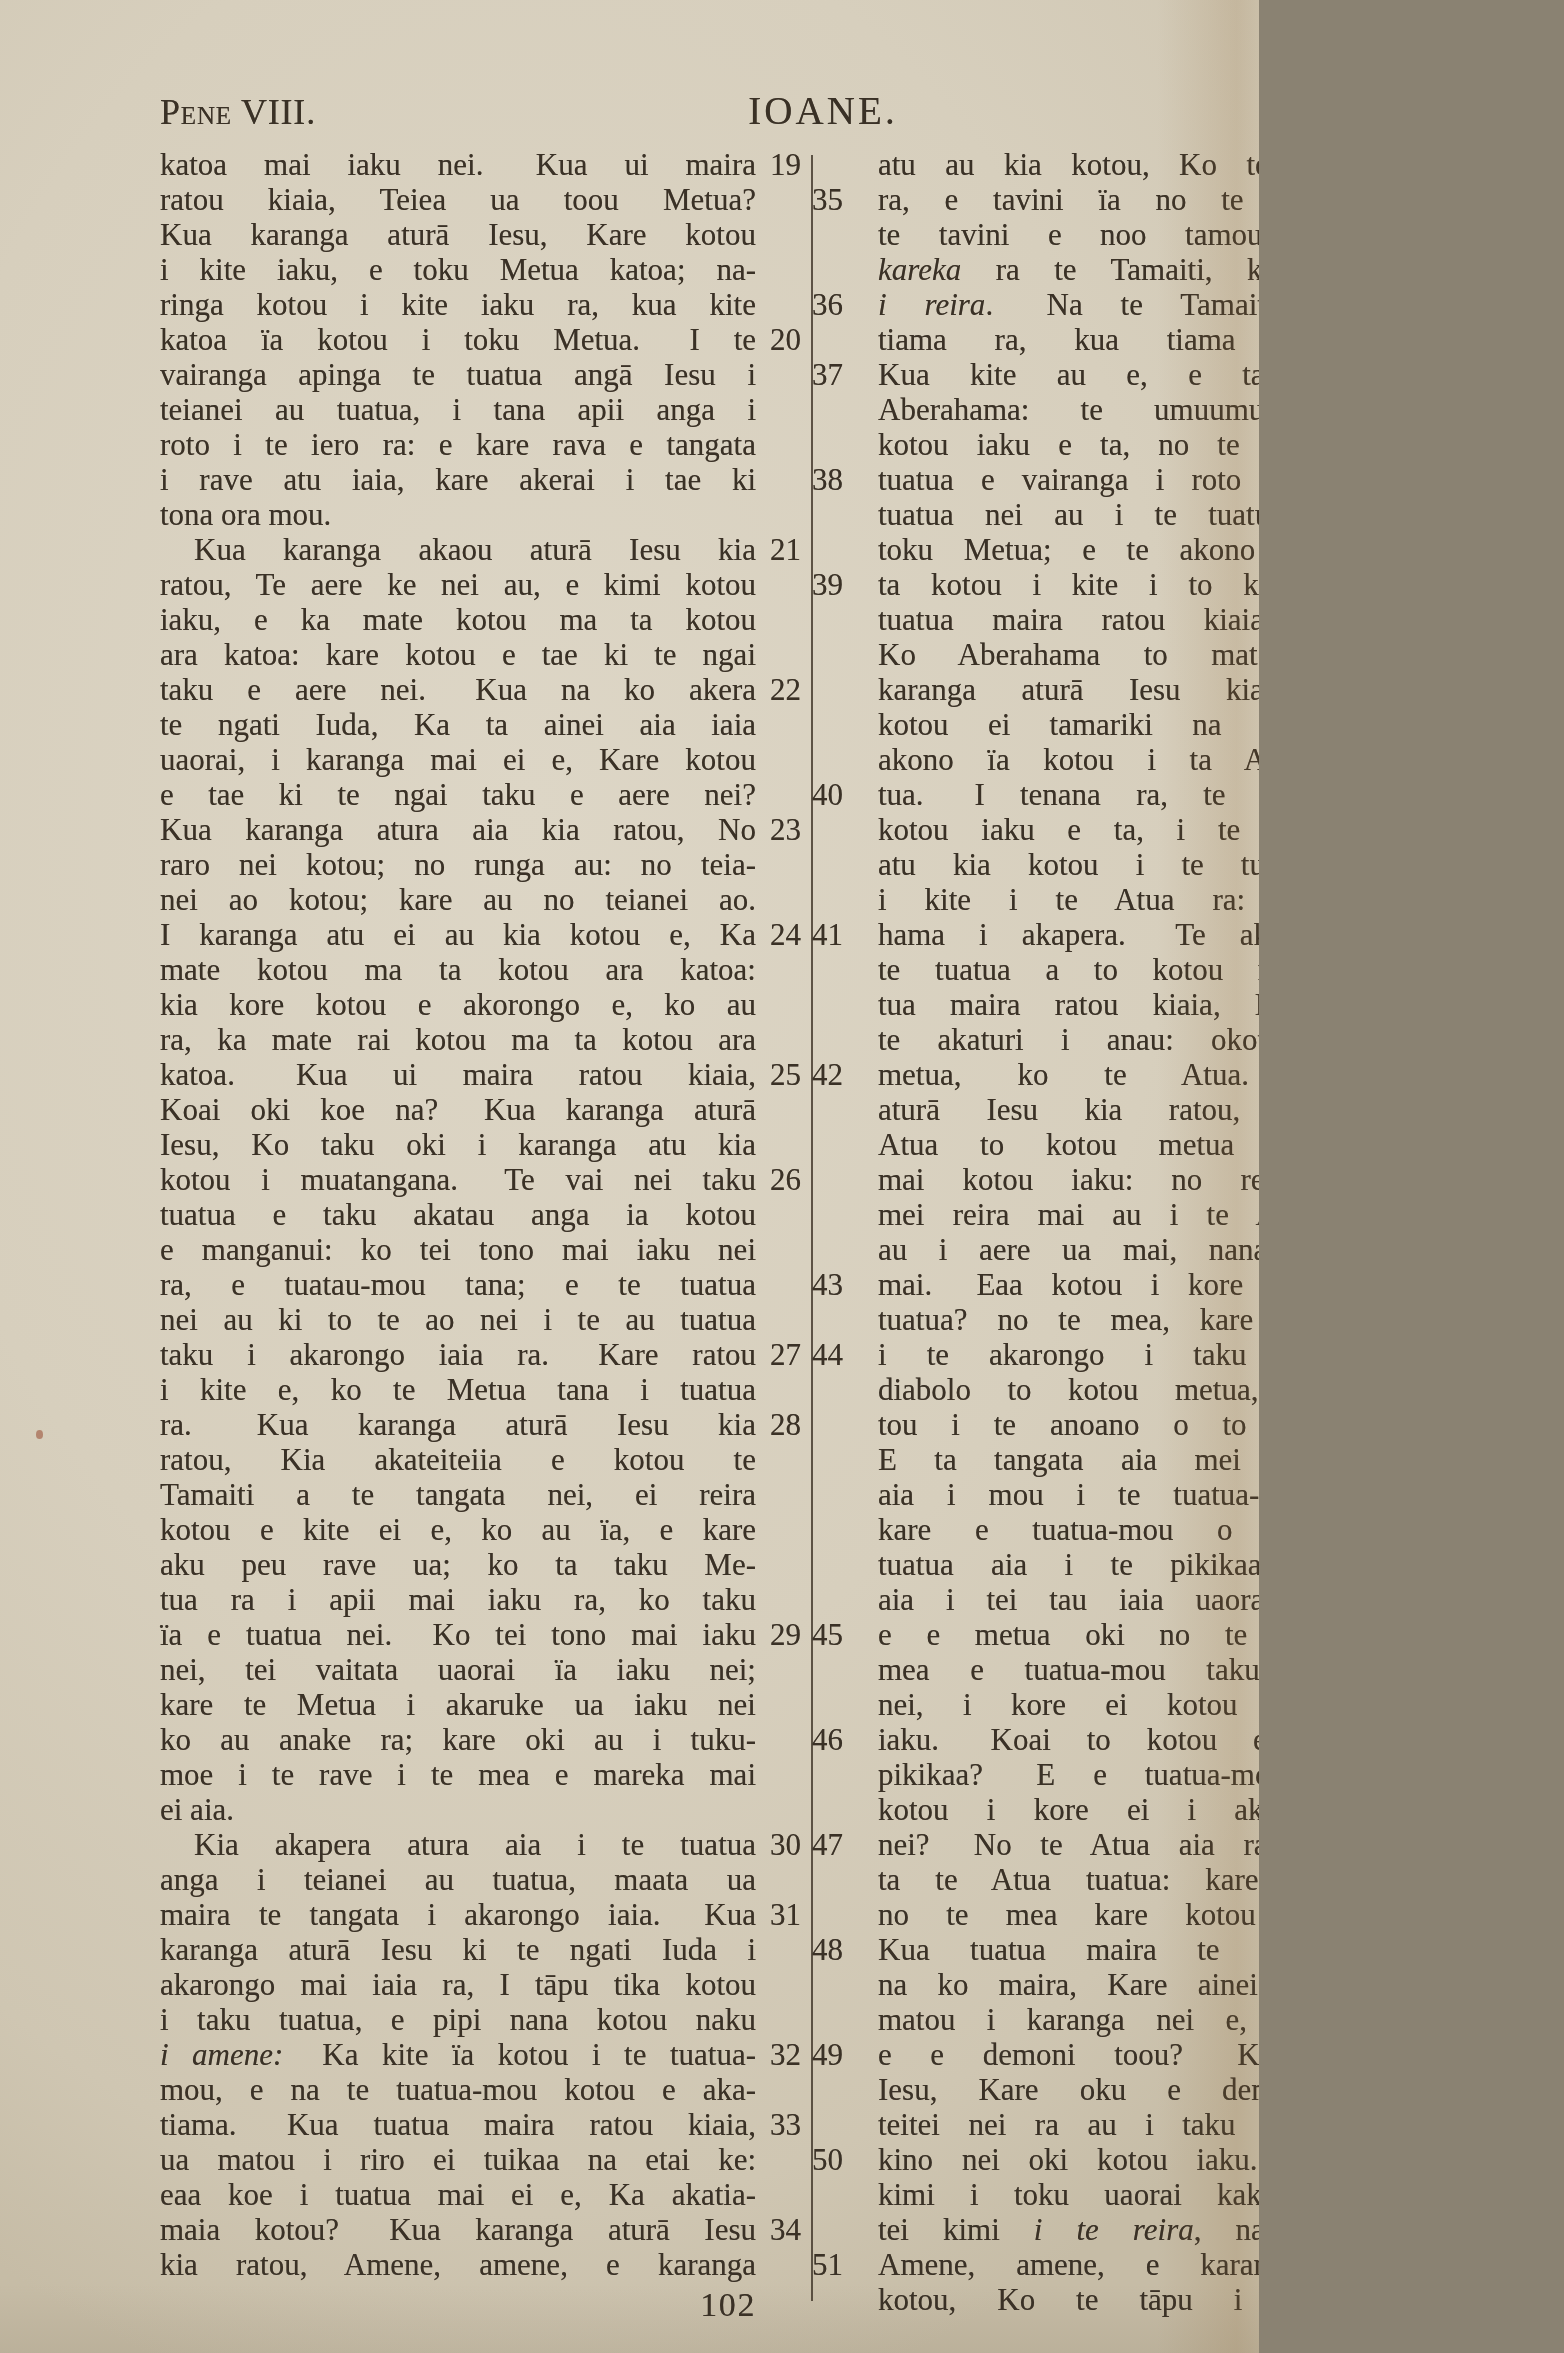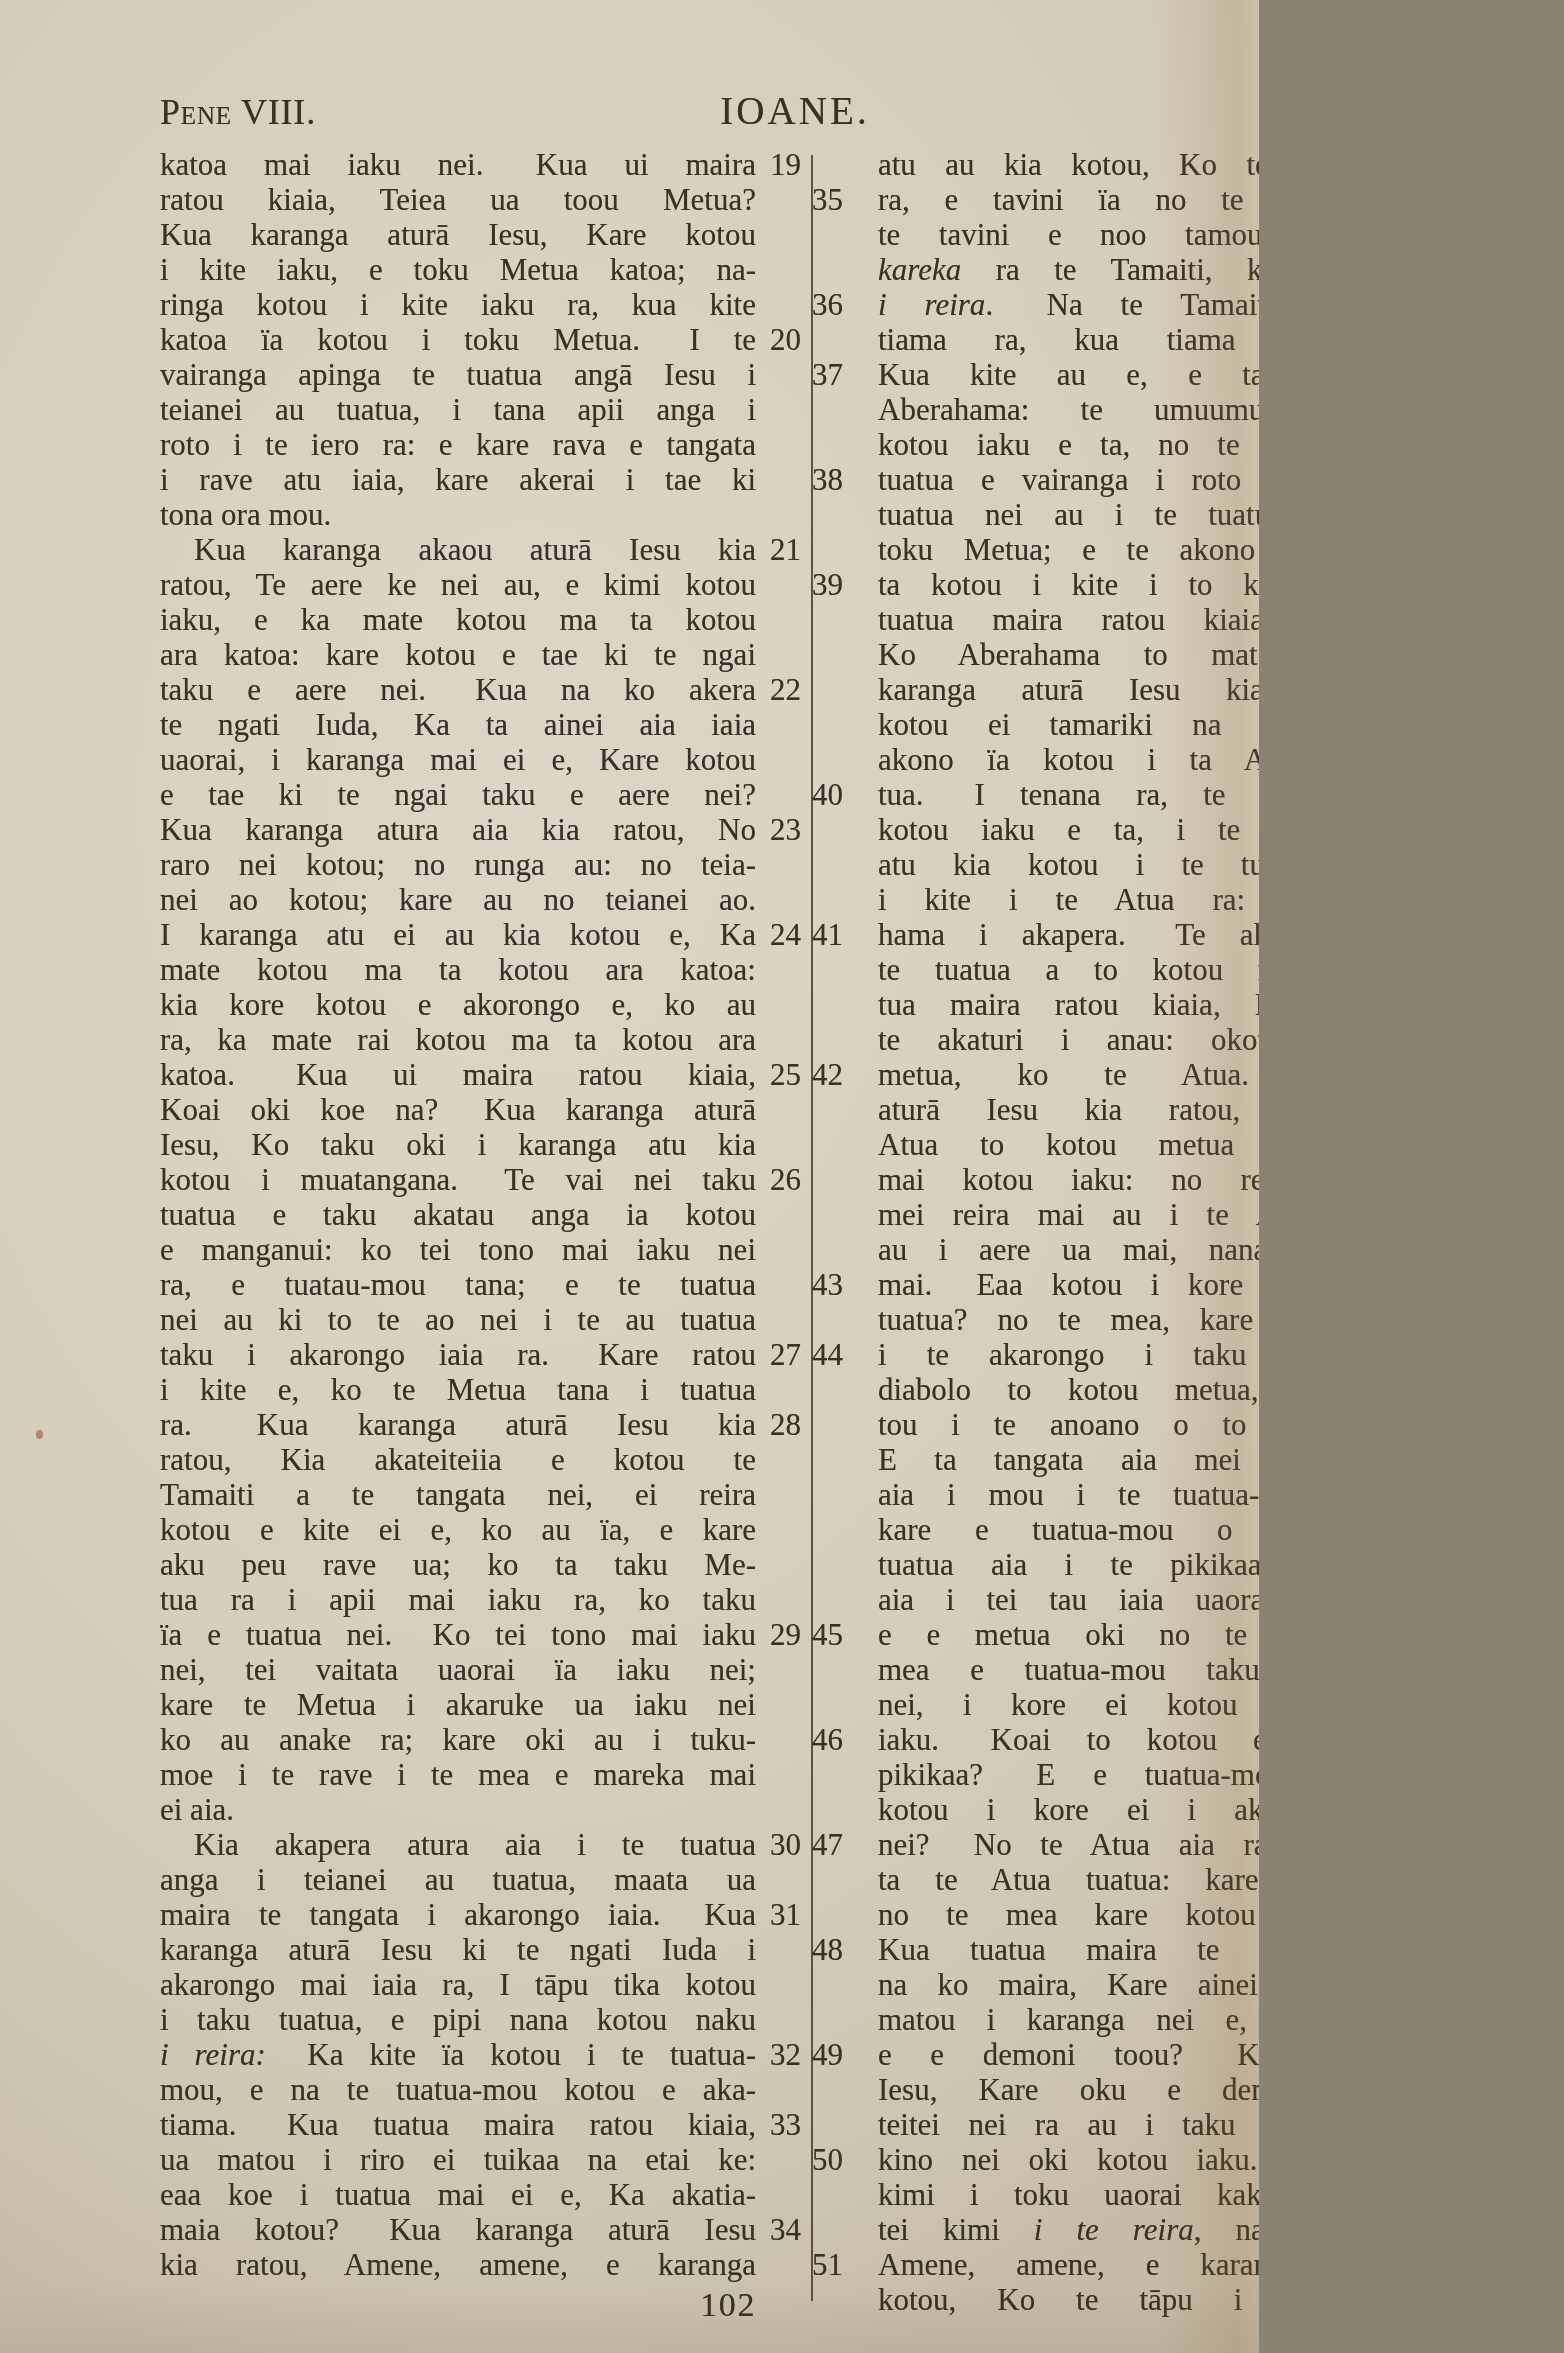--- a/index.html
+++ b/index.html
@@ -18,21 +18,21 @@
     pointer-events:none;
   }
   .page::before{ 
     content:"";position:absolute;left:0;bottom:0;width:100%;height:70px;
     background:linear-gradient(to bottom, rgba(90,75,50,0), rgba(90,75,50,.10));
     pointer-events:none;
   }
   .hdr{position:absolute;white-space:nowrap;letter-spacing:0.8px;
        text-shadow:0 0 0.5px rgba(58,49,38,.65);}
   .hdr-caps{font-variant-caps:small-caps;font-size:36px;}
-  .hdr-center{font-size:39px;letter-spacing:3.1px;transform:translateX(-50%);}
+  .hdr-center{font-size:39px;letter-spacing:3.1px;transform:translateX(-50%);margin-left:28px;}
   .rule{position:absolute;background:#463c2f;opacity:.85;}
   .col{position:absolute;top:147px;font-size:31px;
        text-shadow:0 0 0.5px rgba(58,49,38,.55);}
   .col-left{left:160px;width:596px;}
   .col-right{left:878px;width:648px;}
   .line{position:relative;height:35px;line-height:35px;
         text-align:justify;text-align-last:justify;text-justify:inter-word;
         white-space:normal;}
   .line.end{text-align-last:left;}
   .line.indent{padding-left:34px;}
@@ -110,21 +110,21 @@
       <div class="line"><span>kare te Metua i akaruke ua iaku nei</span></div>
       <div class="line"><span>ko au anake ra; kare oki au i tuku-</span></div>
       <div class="line"><span>moe i te rave i te mea e mareka mai</span></div>
       <div class="line end"><span>ei aia.</span></div>
       <div class="line indent"><span>Kia akapera atura aia i te tuatua</span><span class="vnum">30</span></div>
       <div class="line"><span>anga i teianei au tuatua, maata ua</span></div>
       <div class="line"><span>maira te tangata i akarongo iaia.  Kua</span><span class="vnum">31</span></div>
       <div class="line"><span>karanga aturā Iesu ki te ngati Iuda i</span></div>
       <div class="line"><span>akarongo mai iaia ra, I tāpu tika kotou</span></div>
       <div class="line"><span>i taku tuatua, e pipi nana kotou naku</span></div>
-      <div class="line"><span><i>i reira:</i>  Ka kite ïa kotou i te tuatua-</span><span class="vnum">32</span></div>
+      <div class="line"><span><i>i amene:</i>  Ka kite ïa kotou i te tuatua-</span><span class="vnum">32</span></div>
       <div class="line"><span>mou, e na te tuatua-mou kotou e aka-</span></div>
       <div class="line"><span>tiama.  Kua tuatua maira ratou kiaia,</span><span class="vnum">33</span></div>
       <div class="line"><span>ua matou i riro ei tuikaa na etai ke:</span></div>
       <div class="line"><span>eaa koe i tuatua mai ei e, Ka akatia-</span></div>
       <div class="line"><span>maia kotou?  Kua karanga aturā Iesu</span><span class="vnum">34</span></div>
       <div class="line"><span>kia ratou, Amene, amene, e karanga</span></div>
     </div>
   <div class="col col-right">
       <div class="line"><span>atu au kia kotou, Ko te rave i te kino</span></div>
       <div class="line"><span>ra, e tavini ïa no te kino.  Kare oki</span><span class="vnum">35</span></div>

